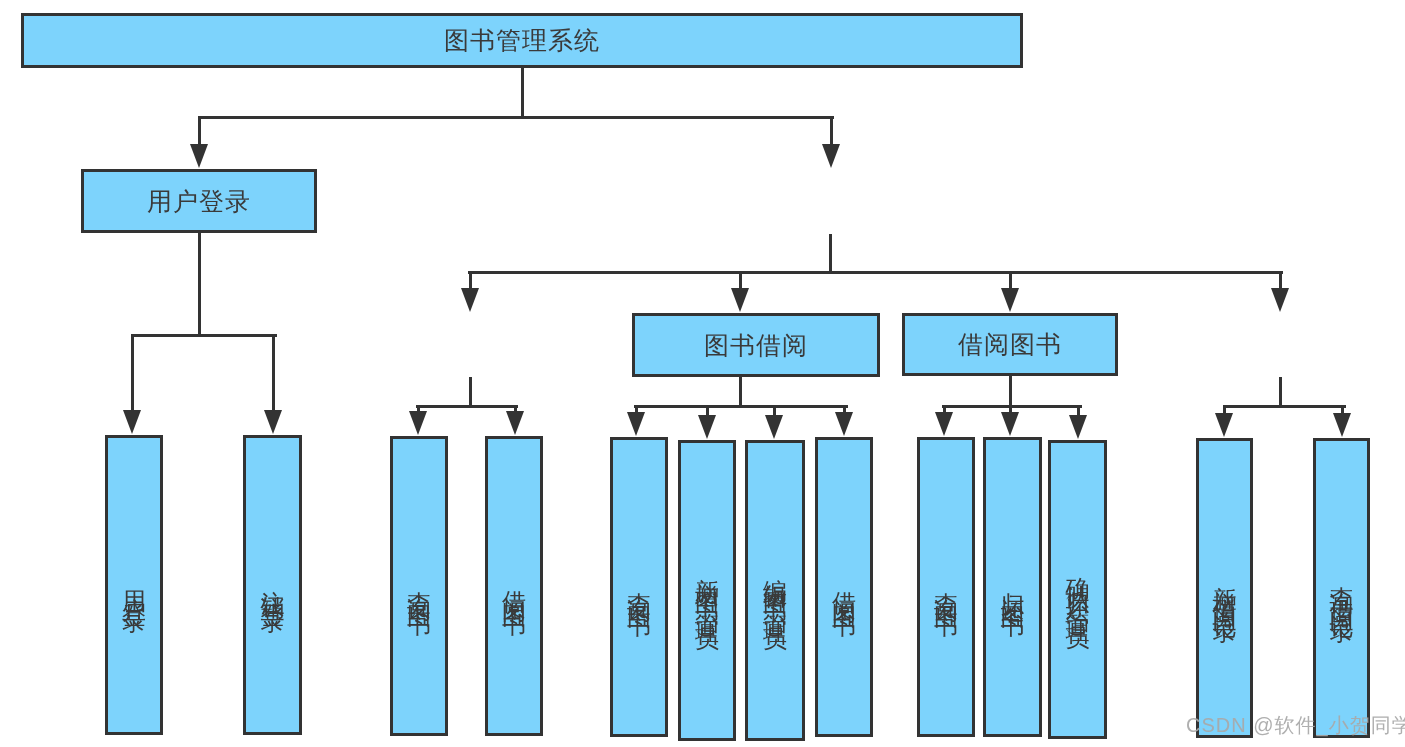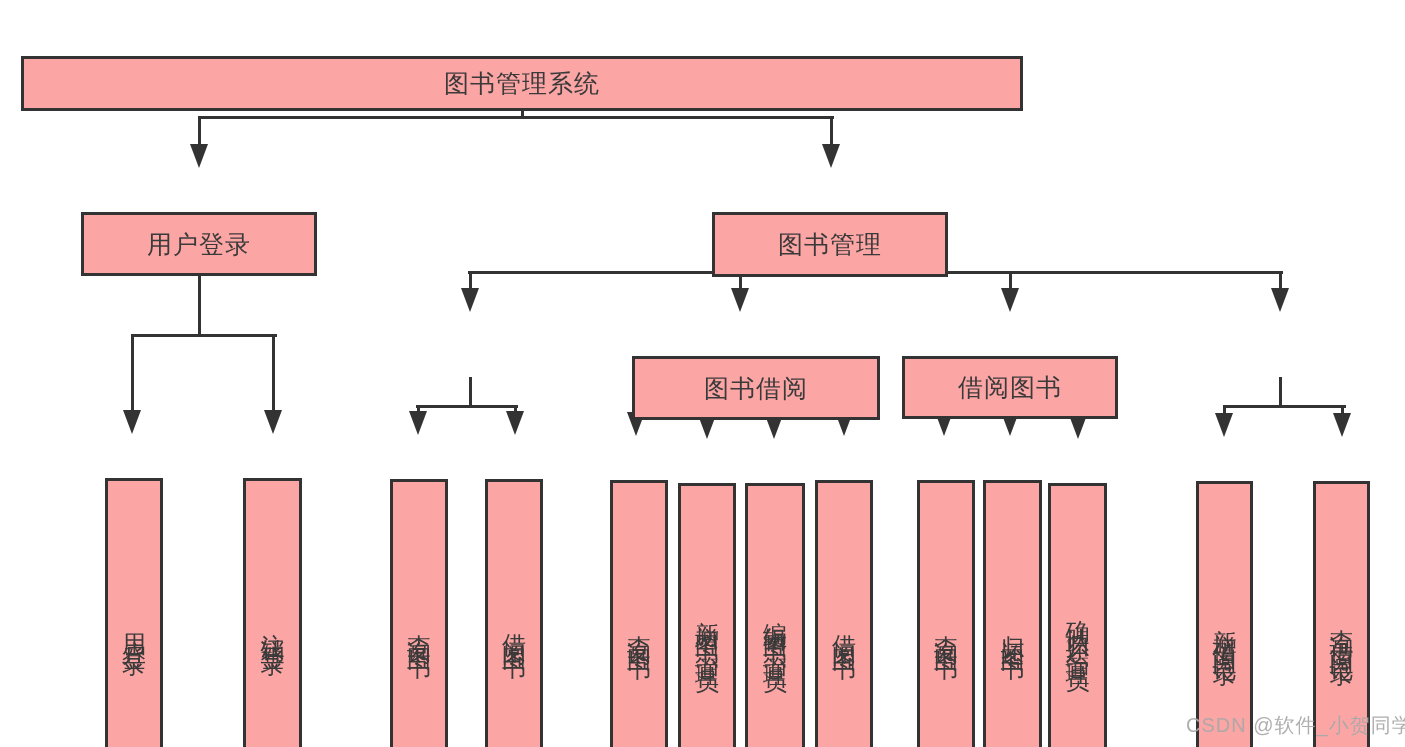--- a/index.html
+++ b/index.html
@@ -7,26 +7,25 @@
     position:relative;
     width:1405px; height:747px;
     background:#ffffff;
     overflow:hidden;
     font-family:"Liberation Sans", sans-serif;
   }
   .node {
     position:absolute;
     box-sizing:border-box;
     border:3px solid #333333;
-    background:#fca5a5;
+    background:#7dd3fc;
     display:flex;
     align-items:center;
     justify-content:center;
     color:#3a3a3a;
-    margin-top:43px;
   }
   .node .lbl-h {
     font-size:25px;
     letter-spacing:1px;
     white-space:nowrap;
   }
   .node .lbl-v {
     writing-mode:vertical-rl;
     text-orientation:mixed;
     font-size:24px;
@@ -111,23 +110,20 @@
     <div class="seg" style="left: 1222.5px; top: 406px; width: 3px; height: 7px;"></div>
     <div class="arrowhead" style="left: 1215px; top: 413px;"></div>
     <div class="seg" style="left: 1340.5px; top: 406px; width: 3px; height: 7px;"></div>
     <div class="arrowhead" style="left: 1333px; top: 413px;"></div>
     <div class="node" style="left: 21px; top: 13px; width: 1002px; height: 55px;">
       <span class="lbl-h">图书管理系统</span>
     </div>
     <div class="node" style="left: 81px; top: 169px; width: 236px; height: 64px;">
       <span class="lbl-h">用户登录</span>
     </div>
-    <div class="node" style="left: 712px; top: 169px; width: 236px; height: 65px;">
-      <span class="lbl-h">图书管理</span>
-    </div>
     <div class="node" style="left: 632px; top: 313px; width: 248px; height: 64px;">
       <span class="lbl-h">图书借阅</span>
     </div>
     <div class="node" style="left: 902px; top: 313px; width: 216px; height: 63px;">
       <span class="lbl-h">借阅图书</span>
     </div>
     <div class="node" style="left: 105px; top: 435px; width: 58px; height: 300px;">
       <span class="lbl-v">用户登录</span>
     </div>
     <div class="node" style="left: 243px; top: 435px; width: 59px; height: 300px;">

